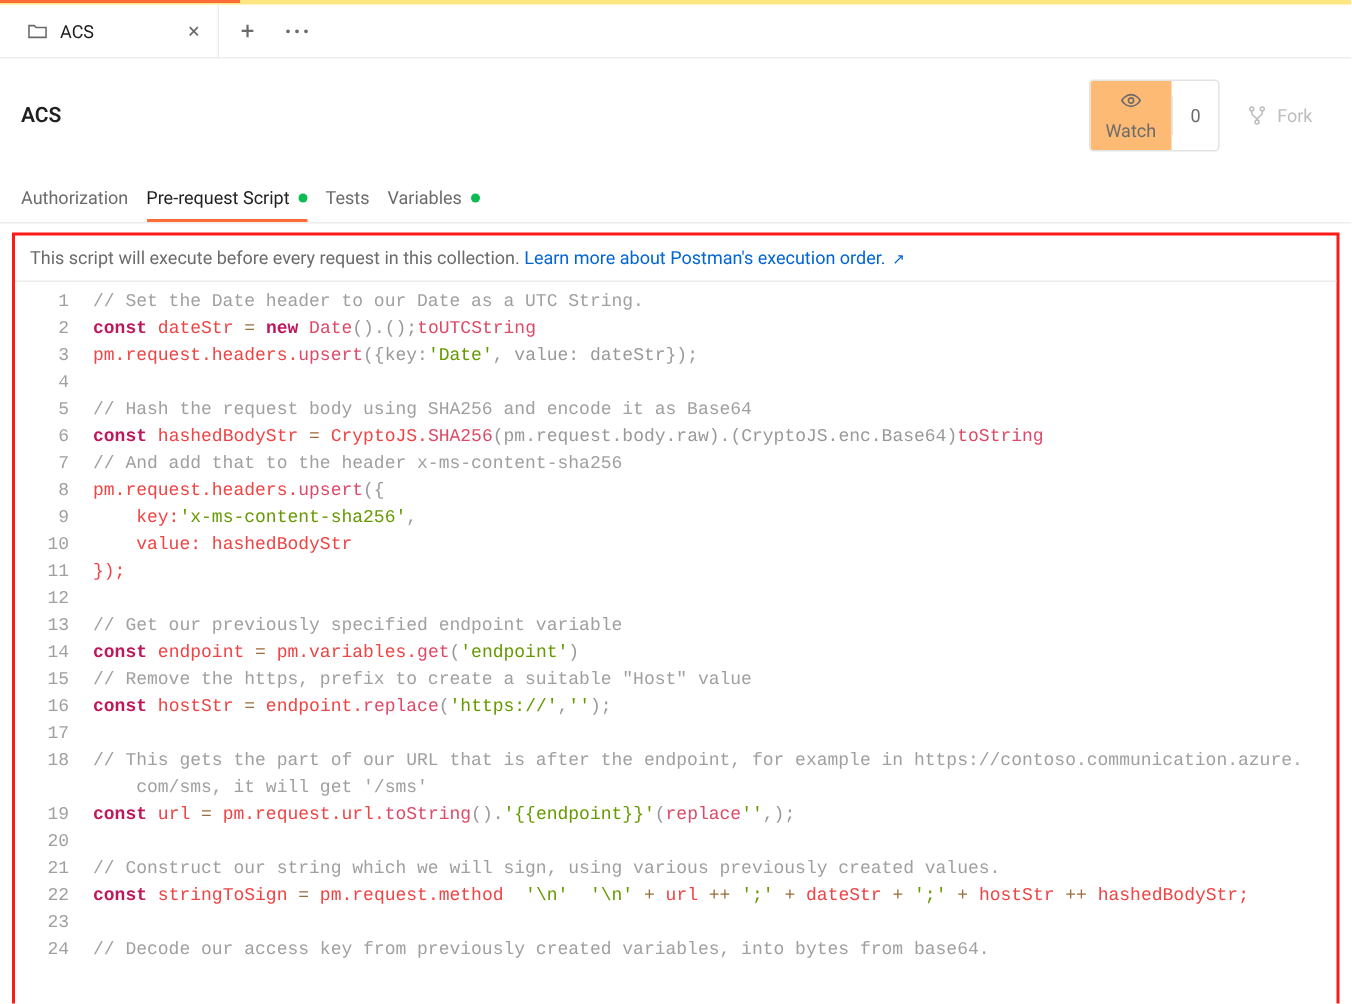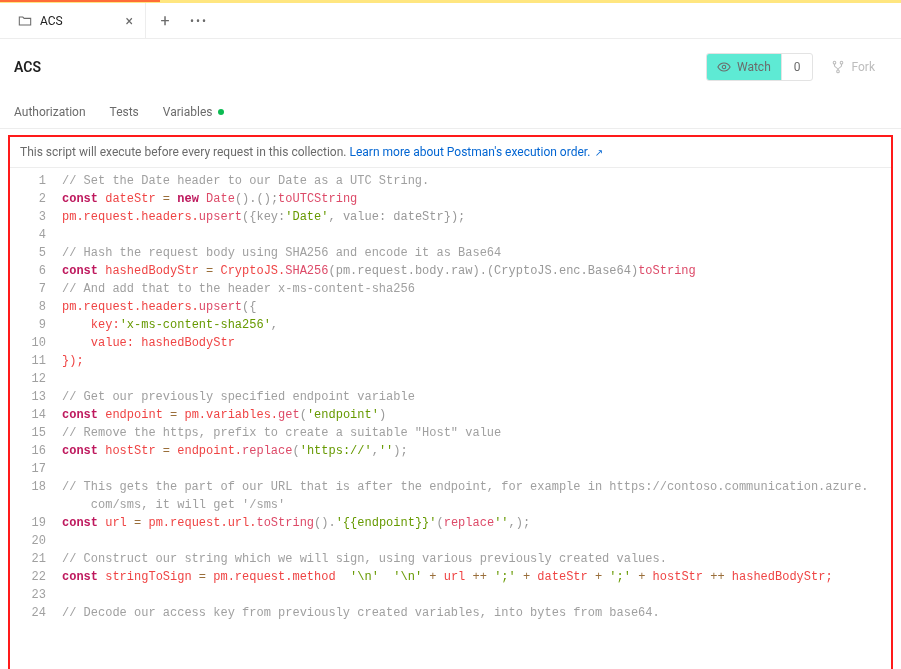--- a/index.html
+++ b/index.html
@@ -32,32 +32,32 @@
   .header-row {
     display:flex; align-items:center; padding: 14px 16px 14px 14px;
   }
   .title { font-size: 14px; font-weight: 600; }
   .header-spacer { flex:1; }
   .watch-group {
     display:flex; align-items:center; border:1px solid #e3e3e3; border-radius:3px; overflow:hidden;
   }
   .btn {
     display:flex; align-items:center; gap:6px;
-    padding:6px 10px; font-size:12px; color:#6b6b6b; background:#5eead4; cursor:pointer;
+    padding:6px 10px; font-size:12px; color:#6b6b6b; background:#fdba74; cursor:pointer;flex-direction:column;
   }
   .watch-count {
     padding:6px 12px; border-left:1px solid #e3e3e3; color:#6b6b6b;
   }
   .fork-btn {
     display:flex; align-items:center; gap:6px;
     padding:6px 10px; margin-left:8px; font-size:12px; color:#bdbdbd; cursor:default;
   }
   .eye-icon, .fork-icon { width:14px; height:14px; }
   .subtabs {
-    display:flex; gap:24px; padding: 0 14px; height: 34px; align-items:center;
+    display:flex; gap:12px; padding: 0 14px; height: 34px; align-items:center;
     border-bottom: 1px solid #ededed;
   }
   .subtab {
     display:flex; align-items:center; gap:6px; height:100%;
     font-size:12px; color:#6b6b6b; cursor:pointer;
   }
   .subtab.active {
     color:#212121; box-shadow: inset 0 -2px 0 #ff6c37;
   }
   .dot { width:6px; height:6px; border-radius:50%; background:#0cbb52; }
@@ -132,20 +132,24 @@
         <path d="M4 4.5v2c0 2 4 2 4 5M12 4.5v2c0 2-4 2-4 5"></path>
       </svg>
     <span>Fork</span>
   </div>
 </div>
 
 <div class="subtabs">
   <div class="subtab">
       <span>Authorization</span>
     </div>
+  <div class="subtab active">
+      <span>Pre-request Script</span>
+      <span class="dot"></span>
+    </div>
   <div class="subtab">
       <span>Tests</span>
     </div>
   <div class="subtab">
       <span>Variables</span>
       <span class="dot"></span>
     </div>
 </div>
 
 <div class="redbox">

